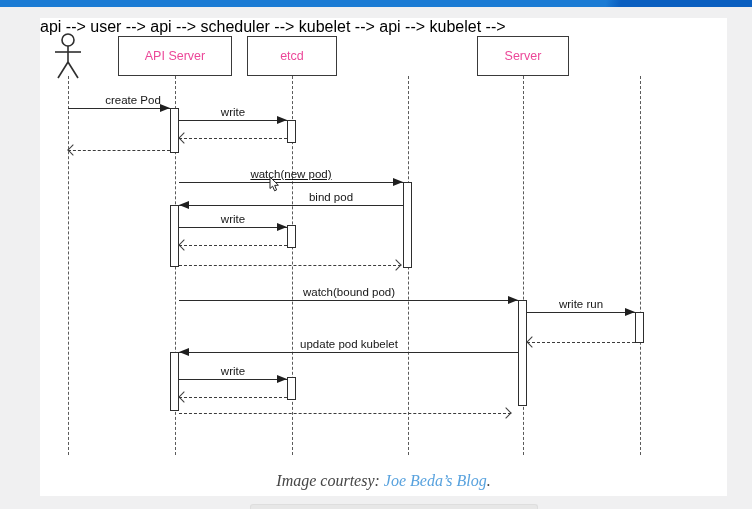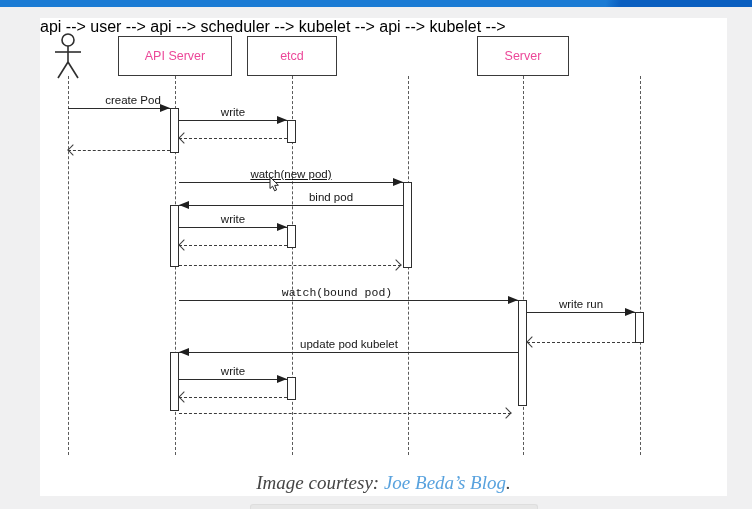--- a/index.html
+++ b/index.html
@@ -39,21 +39,21 @@
   .chev-right { position:absolute; width:8px; height:8px; border-top:1.3px solid #3c3c3c;
                 border-right:1.3px solid #3c3c3c; transform:rotate(45deg); z-index:6; }
 
   .mlabel { position:absolute; transform:translateX(-50%); white-space:nowrap;
             font-size:11.5px; color:#161616; z-index:7; }
 
   .actor-svg { position:absolute; left:12px; top:14px; z-index:3; }
   .cursor-svg { position:absolute; left:229px; top:159px; z-index:10; }
 
   .caption { position:absolute; left:0; top:454px; width:687px; text-align:center;
-             font-family:"Liberation Serif", serif; font-style:italic; font-size:19px; color:#454545; }
+             font-family:"Liberation Serif", serif; font-style:italic; font-size:16px; color:#454545; }
   .caption a { text-decoration:none; }
 
   .next-edge { position:absolute; left:250px; top:504px; width:288px; height:6px;
                background:#e7e7e7; border:1px solid #dedede; border-bottom:none; border-radius:3px 3px 0 0; }
 </style>
 </head>
 <body>
 
 <div class="screen">
 
@@ -138,21 +138,21 @@
 
        api --&gt;
       <div class="rline" style="left:139px; top:227px; width:108px;"></div>
       <div class="chev-left" style="left:140px; top:223px;"></div>
 
        scheduler --&gt;
       <div class="rline" style="left:139px; top:247px; width:222px;"></div>
       <div class="chev-right" style="left:352px; top:243px;"></div>
 
       
-      <span class="mlabel" style="left:297px; top:268px;font-family:Liberation Mono, monospace;">watch(bound pod)</span>
+      <span class="mlabel" style="left:309px; top:268px;">watch(bound pod)</span>
       <div class="mline" style="left:139px; top:282px; width:339px;"></div>
       <div class="tri-right" style="left:468px; top:278px;"></div>
 
       
       <span class="mlabel" style="left:541px; top:280px;">write run</span>
       <div class="mline" style="left:487px; top:294px; width:108px;"></div>
       <div class="tri-right" style="left:585px; top:290px;"></div>
 
        kubelet --&gt;
       <div class="rline" style="left:487px; top:324px; width:108px;"></div>

